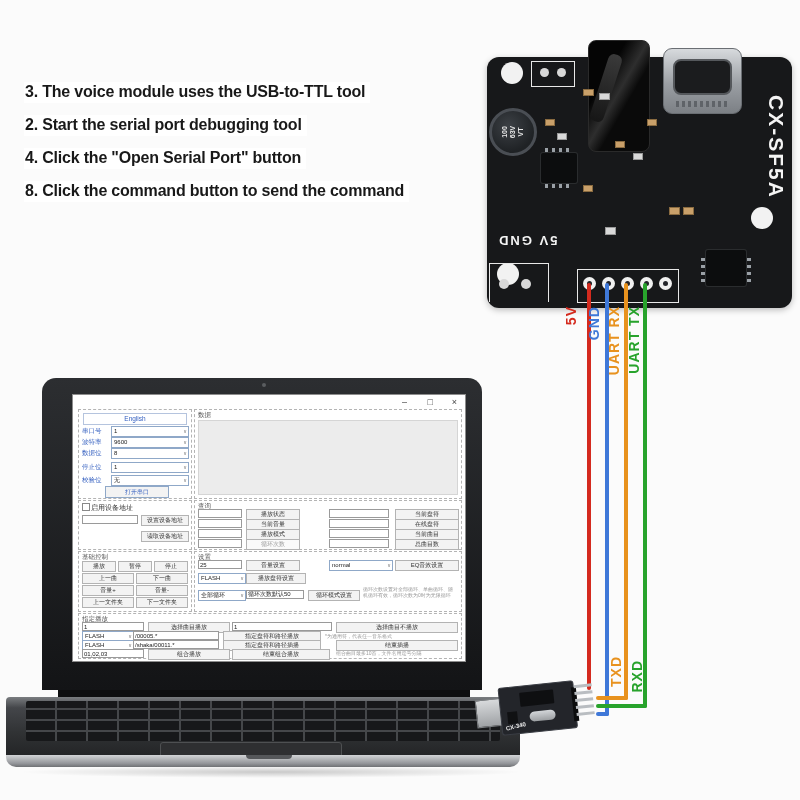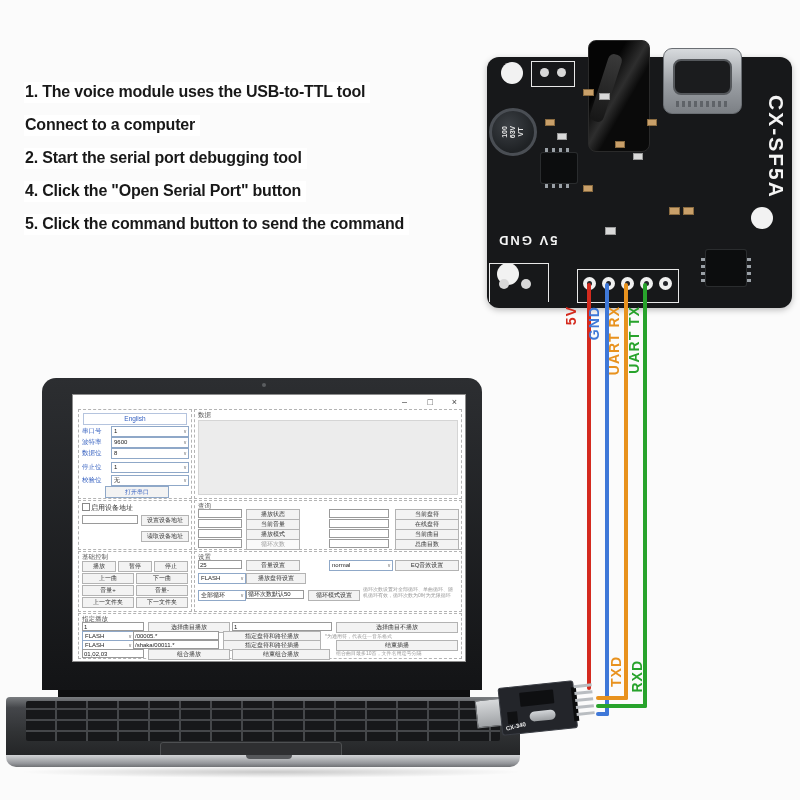--- a/index.html
+++ b/index.html
@@ -108,25 +108,24 @@
   .datafill{position:absolute;left:3px;top:10px;right:3px;bottom:3px;background:#ececec;border:1px solid #d5d5d5;}
   .english-box{position:absolute;left:4px;top:3px;right:4px;height:10px;border:1px solid #b5c4de;
     text-align:center;font-size:6.5px;line-height:10px;}
 </style>
 </head>
 <body>
 
 <div class="page">
 
   <div class="instructions">
-    <div class="instr-line"><span>1. The voice module uses the USB-to-TTL tool</span></div>
-    <div class="instr-line"><span>Connect to a computer</span></div>
+    <div class="instr-line"><span>3. The voice module uses the USB-to-TTL tool</span></div>
     <div class="instr-line"><span>2. Start the serial port debugging tool</span></div>
     <div class="instr-line"><span>4. Click the "Open Serial Port" button</span></div>
-    <div class="instr-line"><span>5. Click the command button to send the command</span></div>
+    <div class="instr-line"><span>8. Click the command button to send the command</span></div>
   </div>
 
   <div class="board">
     <div class="hole" style="left:14px;top:5px;width:22px;height:22px;"></div>
     <div class="hole" style="left:10px;top:206px;width:22px;height:22px;"></div>
     <div class="hole" style="left:264px;top:150px;width:22px;height:22px;"></div>
     <div class="silk" style="left:44px;top:4px;width:42px;height:24px;"></div>
     <div class="hole small" style="left:53px;top:11px;width:9px;height:9px;"></div>
     <div class="hole small" style="left:70px;top:11px;width:9px;height:9px;"></div>
 

